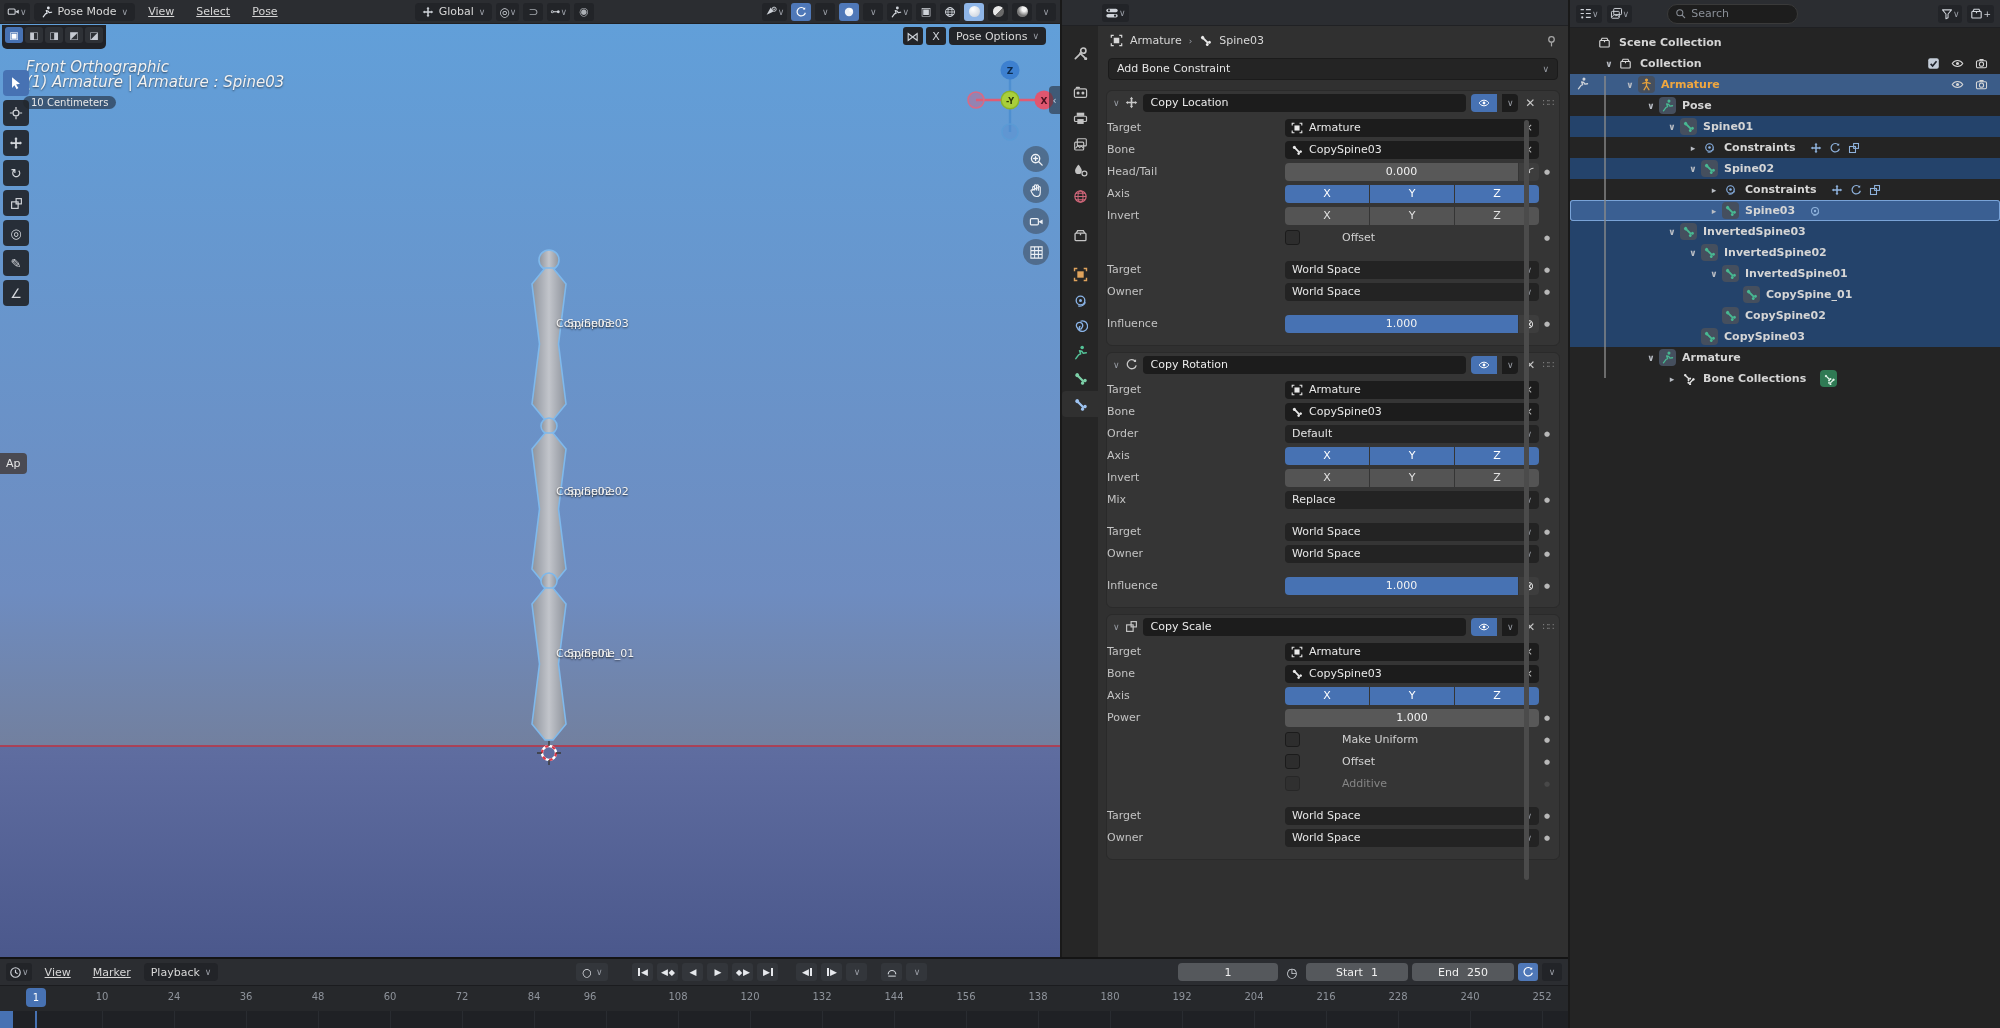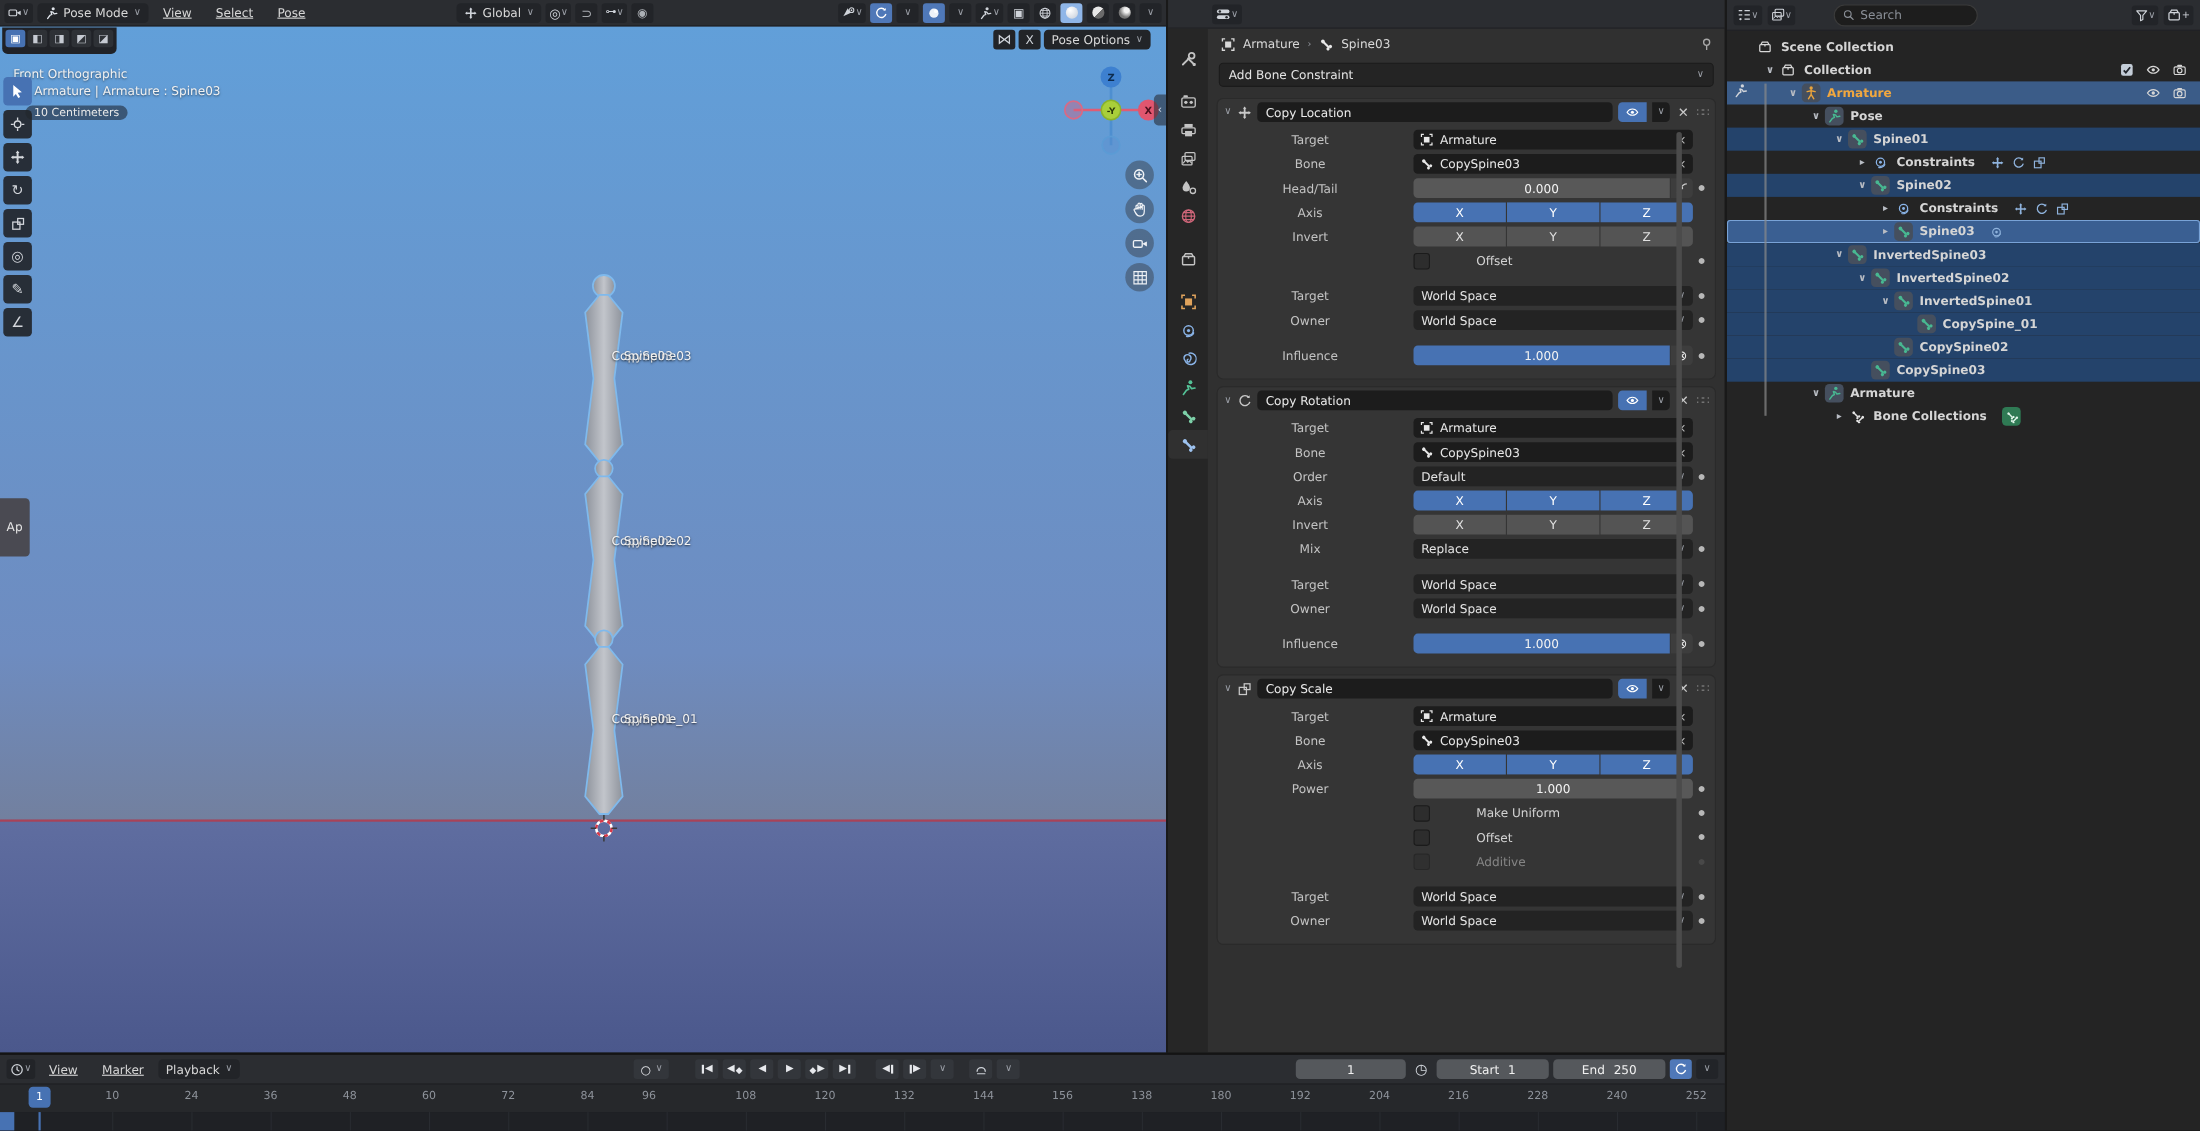--- a/index.html
+++ b/index.html
@@ -16,26 +16,26 @@
   #vp-header{left:0;top:0;width:1060px;height:24px;background:#2b2d31;display:flex;align-items:center;gap:4px;padding:0 4px;box-sizing:border-box;border-bottom:1px solid #1f2023;}
   .pill{display:flex;align-items:center;gap:5px;background:#222428;border-radius:4px;padding:2px 7px;height:18px;box-sizing:border-box;}
   .menu-item{padding:2px 9px;color:#d6d6d6;border-radius:3px;text-decoration:underline;}
   .hbtn{display:flex;align-items:center;justify-content:center;background:#222428;border-radius:3px;height:18px;min-width:20px;padding:0 3px;box-sizing:border-box;color:#cfd3d9;}
   .hbtn.blue{background:#4f78b8;color:#fff;}
   .sphere{width:11px;height:11px;border-radius:50%;display:inline-block;}
   #vp-selmode{left:2px;top:25px;height:20px;display:flex;gap:2px;background:#202227;border-radius:0 0 5px 5px;padding:2px 3px;}
   .selbtn{width:18px;height:16px;display:flex;align-items:center;justify-content:center;border-radius:3px;background:#2e3136;color:#c6cad2;font-size:10px;}
   .selbtn.active{background:#4772b3;color:#fff;}
   #vp-poseopts{right:8px;top:26px;left:auto;display:flex;gap:3px;align-items:center;}
-  #vp-overlay-text{left:12px;top:60px;line-height:15px;color:#f2f2f2;text-shadow:0 1px 2px rgba(0,0,0,.55);font-size:11px;}
+  #vp-overlay-text{left:26px;top:60px;line-height:15px;color:#f2f2f2;text-shadow:0 1px 2px rgba(0,0,0,.55);font-size:15px;font-style:italic;}
   #vp-scale-chip{left:23px;top:96px;background:rgba(25,30,40,.55);border-radius:8px;padding:1px 8px;font-size:10px;color:#e8e8e8;}
   #vp-tools{left:3px;top:70px;display:flex;flex-direction:column;gap:4px;}
   .toolbtn{width:26px;height:26px;border-radius:4px;background:rgba(34,37,42,.92);display:flex;align-items:center;justify-content:center;color:#d4d7dc;font-size:13px;}
   .toolbtn.active{background:#4772b3;color:#fff;}
-  #ap-chip{left:0;top:453px;background:#4a4a52;color:#e6e6e6;border-radius:0 4px 4px 0;padding:20px 6px;font-size:11px;}
+  #ap-chip{left:0;top:453px;background:#4a4a52;color:#e6e6e6;border-radius:0 4px 4px 0;padding:4px 6px;font-size:11px;}
   #nav-gizmo{left:962px;top:54px;}
   .navbtn{width:26px;height:26px;border-radius:50%;background:rgba(62,72,88,.55);display:flex;align-items:center;justify-content:center;color:#eef1f5;}
   #sidebar-tab{left:1049px;top:86px;width:11px;height:28px;background:rgba(40,45,55,.6);border-radius:4px 0 0 4px;color:#cfd8e8;display:flex;align-items:center;justify-content:center;font-size:10px;}
   #red-axis-line{left:0;top:745px;width:1060px;height:2px;background:#b5394a;opacity:.85;}
   .bone-label{position:absolute;width:160px;height:14px;font-size:11px;color:#f4f4f4;text-shadow:0 1px 2px rgba(0,0,0,.7);}
   .bone-label span{position:absolute;top:0;white-space:nowrap;}
   .bone-label .base{left:11px;opacity:.95;}
 
   
   #props{left:1060px;top:0;width:508px;height:957px;background:#303030;border-left:2px solid #191919;box-sizing:border-box;}
@@ -49,21 +49,21 @@
   #add-constraint{margin:4px 10px 10px 10px;height:20px;background:#242424;border:1px solid #1b1b1b;border-radius:4px;display:flex;align-items:center;padding:0 8px;justify-content:space-between;color:#e4e4e4;}
   .panel{margin:0 8px 6px 8px;background:#353535;border:1px solid #2a2a2a;border-radius:6px;padding-bottom:8px;}
   .panel-header{display:flex;align-items:center;height:24px;gap:5px;padding:0 6px;}
   .pname{flex:1;background:#1c1c1c;border-radius:4px;height:18px;display:flex;align-items:center;padding:0 8px;color:#eaeaea;}
   .peye{width:26px;height:18px;background:#4772b3;border-radius:4px 0 0 4px;display:flex;align-items:center;justify-content:center;color:#fff;}
   .pexp{width:16px;height:18px;background:#1c1c1c;border-radius:0 4px 4px 0;display:flex;align-items:center;justify-content:center;}
   .pclose{color:#c9c9c9;font-size:12px;padding:0 2px;}
   .pdots{color:#7e7e7e;font-size:10px;letter-spacing:-1px;}
   .prow{display:flex;align-items:center;height:18px;margin:4px 4px 4px 0;}
   .prow.gap-top{margin-top:14px;}
-  .plabel{width:168px;text-align:center;padding-right:10px;color:#c3c3c3;flex:none;}
+  .plabel{width:168px;text-align:left;padding-right:10px;color:#c3c3c3;flex:none;}
   .pfield{flex:1;display:flex;align-items:center;min-width:0;}
   .pdot{width:16px;flex:none;text-align:center;color:#b8b8b8;font-size:7px;}
   .pdot.dim{color:#5c5c5c;}
   .ref{flex:1;background:#1c1c1c;border-radius:4px;height:18px;display:flex;align-items:center;gap:6px;padding:0 6px;color:#e8e8e8;}
   .ref .x{margin-left:auto;color:#b9b9b9;font-size:11px;}
   .dd{flex:1;background:#232323;border-radius:4px;height:18px;display:flex;align-items:center;padding:0 7px;color:#e4e4e4;}
   .dd .chev{margin-left:auto;}
   .slider{flex:1;background:#585858;border-radius:4px;height:18px;display:flex;align-items:center;justify-content:center;color:#f2f2f2;}
   .slider.blue{background:#4772b3;border-radius:4px 0 0 4px;}
   .sl-btn{width:20px;height:18px;background:#3d3d3d;border-radius:0 4px 4px 0;margin-left:1px;display:flex;align-items:center;justify-content:center;color:#ededed;font-size:12px;}

